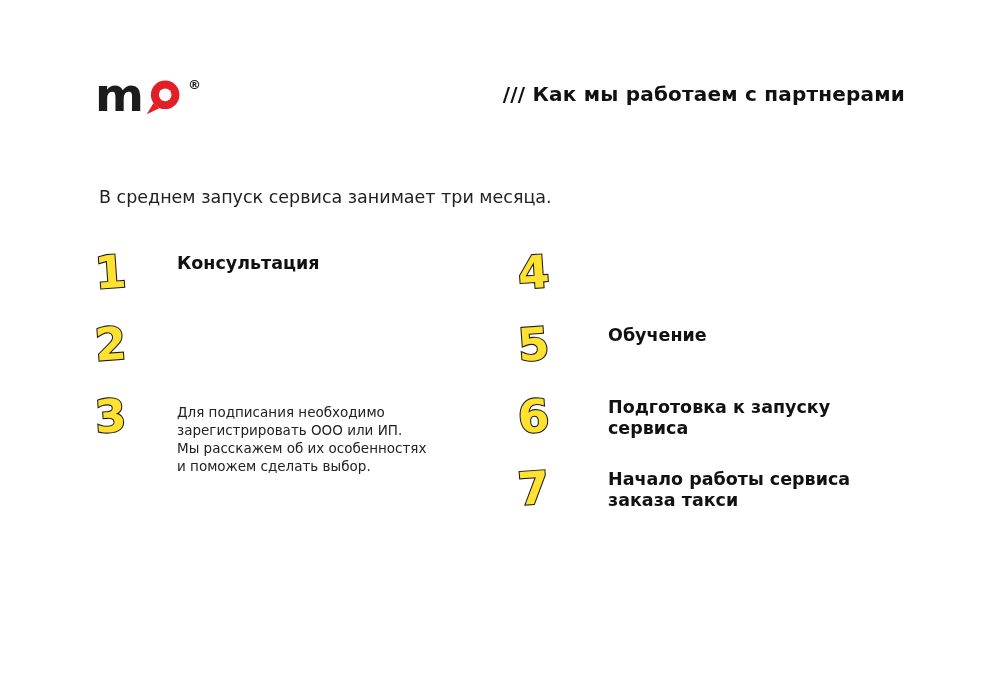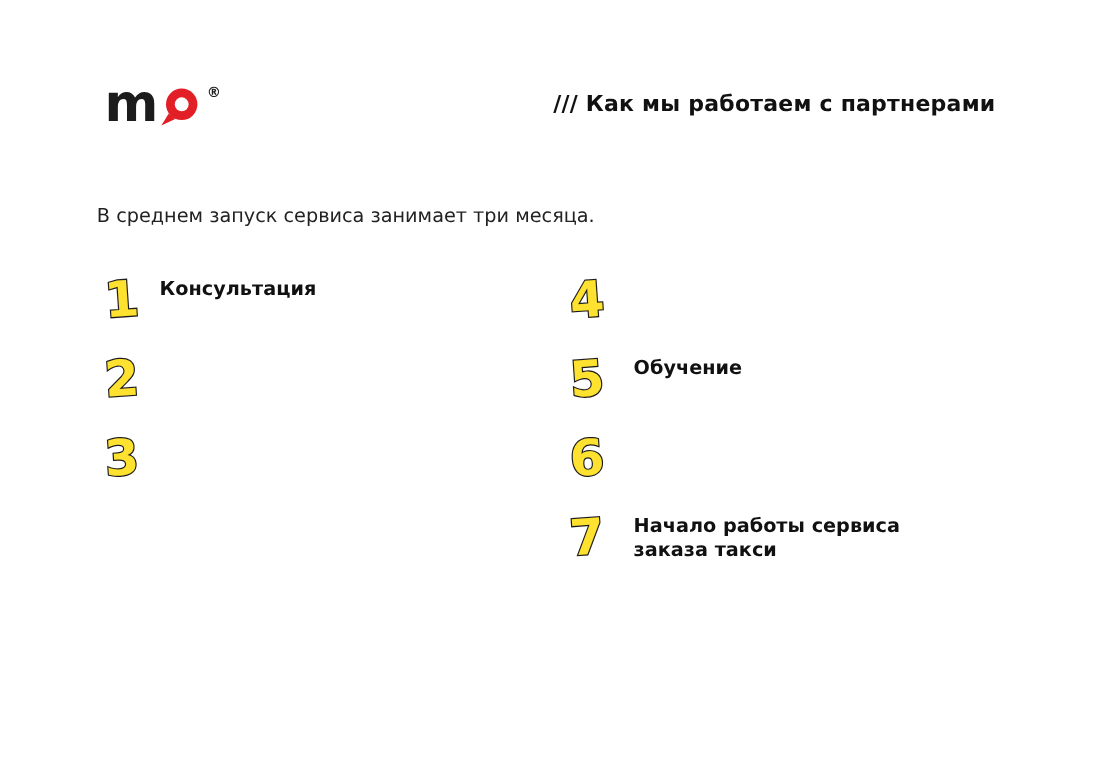--- a/index.html
+++ b/index.html
@@ -20,41 +20,41 @@
   
   .header-title {
     position:absolute; right:95px; top:82px;
     font-size:20px; font-weight:bold; color:#111;
     letter-spacing:0.2px;
     text-align:center;
   }
 
   
   .intro {
-    position:absolute; left:88px; top:187px;
+    position:absolute; left:99px; top:187px;
     font-size:17.5px; color:#222;
   }
 
   
   .col { position:absolute; top:248px; }
   .col-left  { left:95px;  width:400px; }
   .col-right { left:518px; width:410px; }
 
   .step { display:flex; align-items:flex-start; min-height:48px; margin-bottom:24px; }
   .step-num {
     flex:0 0 50px;
     font-size:45px; line-height:48px; font-weight:bold;
     color:#ffe12f;
     -webkit-text-stroke:2.2px #1f1f1f;
     paint-order:stroke fill;
     text-shadow:0 1px 0 rgba(0,0,0,0.15);
     transform:rotate(-4deg);
   }
   .col-right .step-num { flex-basis:58px; }
-  .step-text { padding-top:5px; }
+  .step-text { padding-top:5px;margin-left:32px; }
   .step-title {
     font-size:17.5px; font-weight:bold; line-height:21px; color:#111;
     white-space:pre-line;
   }
   .step-desc {
     font-size:13.5px; line-height:18px; color:#222;
     margin-top:6px; white-space:pre-line;
   }
   .step-desc:empty { display:none; margin:0; }
 </style>
@@ -84,37 +84,46 @@
         <div class="step-title">Консультация</div>
 
       </div>
     </div>
     <div class="step">
       <span class="step-num">2</span>
     </div>
     <div class="step">
       <span class="step-num">3</span>
       <div class="step-text">
+        <div class="step-desc">Для подписания необходимо
+зарегистрировать ООО или ИП.
+Мы расскажем об их особенностях
+и поможем сделать выбор.</div>
       </div>
     </div>
   </div>
 
   <div class="col col-right">
     <div class="step">
       <span class="step-num">4</span>
     </div>
     <div class="step">
       <span class="step-num">5</span>
       <div class="step-text">
         <div class="step-title">Обучение</div>
 
       </div>
     </div>
     <div class="step">
       <span class="step-num">6</span>
+      <div class="step-text">
+        <div class="step-title">Подготовка к запуску
+сервиса</div>
+
+      </div>
     </div>
     <div class="step">
       <span class="step-num">7</span>
       <div class="step-text">
         <div class="step-title">Начало работы сервиса
 заказа такси</div>
 
       </div>
     </div>
   </div>

